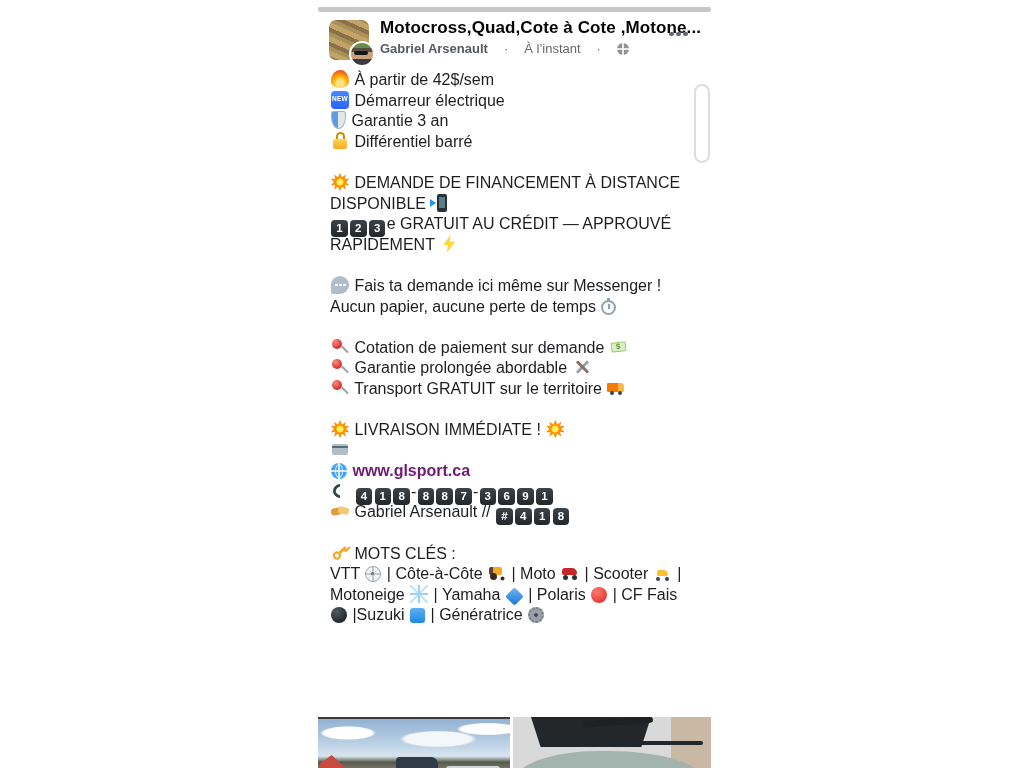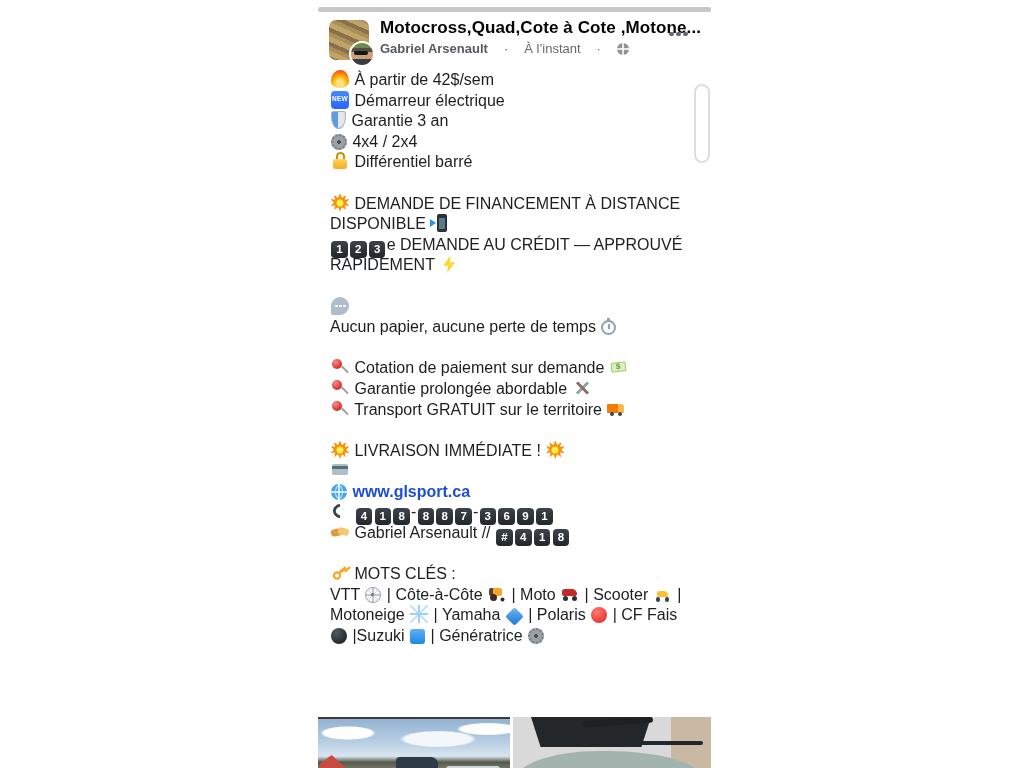--- a/index.html
+++ b/index.html
@@ -21,21 +21,21 @@
   .group-name{font-size:17px;font-weight:700;color:#050505;white-space:nowrap;letter-spacing:.1px;}
   .byline{margin-top:3px;font-size:13px;color:#65676b;display:flex;align-items:center;gap:16px;}
   .byline .author{font-weight:700;color:#555a5f;}
   .menu-btn{position:absolute;right:18px;top:8px;width:24px;height:16px;display:flex;align-items:center;}
   .menu-dots{width:4.5px;height:4.5px;border-radius:50%;background:#606770;box-shadow:7px 0 0 #606770,14px 0 0 #606770;}
 
   
   .post-body{position:absolute;left:330px;top:70px;width:378px;font-size:16px;}
   .para{margin:0 0 20.6px 0;}
   .line{height:20.6px;line-height:20.6px;white-space:pre;}
-  .plink{color:#1d4ed8;font-weight:700;text-decoration:none;}
+  .plink{color:#701a75;font-weight:700;text-decoration:none;}
 
   
   .kc{display:inline-block;width:16.5px;height:17px;border-radius:4px;
       background:linear-gradient(180deg,#3d434b,#23272c);color:#fff;
       font:700 11.5px/17px "Liberation Sans",sans-serif;text-align:center;
       vertical-align:-3px;margin:0 1.2px;}
 
   
   .emo{display:inline-block;width:18px;height:18px;position:relative;vertical-align:-3px;margin:0 1px;}
 
@@ -189,31 +189,30 @@
     <div class="menu-btn">
       <span class="menu-dots"></span>
     </div>
   </div>
 
   <div class="post-body">
       <div class="para">
         <div class="line"><span class="emo ico-fire"></span><span> À partir de 42$/sem</span></div>
         <div class="line"><span class="emo ico-new-badge"></span><span> Démarreur électrique</span></div>
         <div class="line"><span class="emo ico-shield"></span><span> Garantie 3 an</span></div>
-        <div class="line"><span class="emo ico-gear"></span><span> 4x4 / 2x4</span></div>
         <div class="line"><span class="emo ico-lock"></span><span> Différentiel barré</span></div>
       </div>
       <div class="para">
         <div class="line"><span class="emo ico-burst"></span><span> DEMANDE DE FINANCEMENT À DISTANCE</span></div>
         <div class="line"><span>DISPONIBLE </span><span class="emo ico-smartphone-arrow"></span></div>
-        <div class="line"><span class="kc">1</span><span class="kc">2</span><span class="kc">3</span><span>e DEMANDE AU CRÉDIT — APPROUVÉ</span></div>
+        <div class="line"><span class="kc">1</span><span class="kc">2</span><span class="kc">3</span><span>e GRATUIT AU CRÉDIT — APPROUVÉ</span></div>
         <div class="line"><span>RAPIDEMENT </span><span class="emo ico-bolt"></span></div>
       </div>
       <div class="para">
-        <div class="line"><span class="emo ico-speech-bubble"></span></div>
+        <div class="line"><span class="emo ico-speech-bubble"></span><span> Fais ta demande ici même sur Messenger !</span></div>
         <div class="line"><span>Aucun papier, aucune perte de temps </span><span class="emo ico-stopwatch"></span></div>
       </div>
       <div class="para">
         <div class="line"><span class="emo ico-pushpin"></span><span> Cotation de paiement sur demande </span><span class="emo ico-money"></span></div>
         <div class="line"><span class="emo ico-pushpin"></span><span> Garantie prolongée abordable </span><span class="emo ico-tools"></span></div>
         <div class="line"><span class="emo ico-pushpin"></span><span> Transport GRATUIT sur le territoire </span><span class="emo ico-truck"></span></div>
       </div>
       <div class="para">
         <div class="line"><span class="emo ico-burst"></span><span> LIVRAISON IMMÉDIATE ! </span><span class="emo ico-burst"></span></div>
         <div class="line"><span class="emo ico-credit-card"></span></div>

